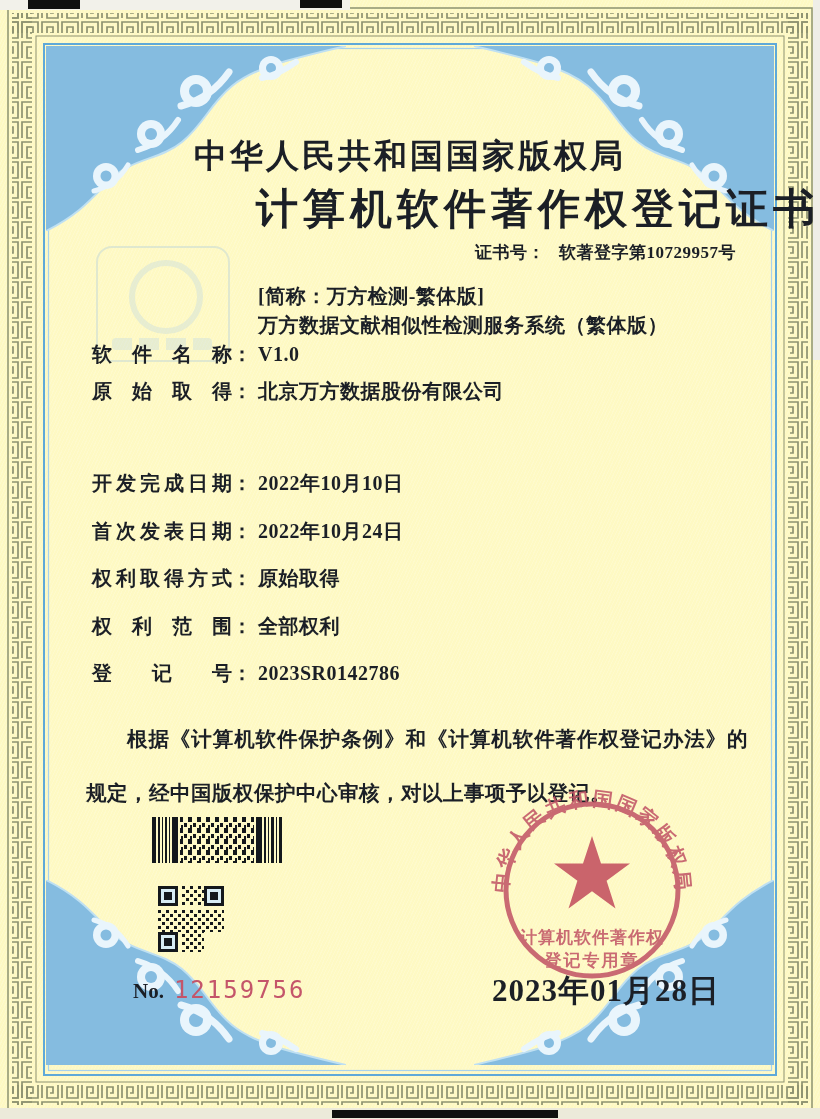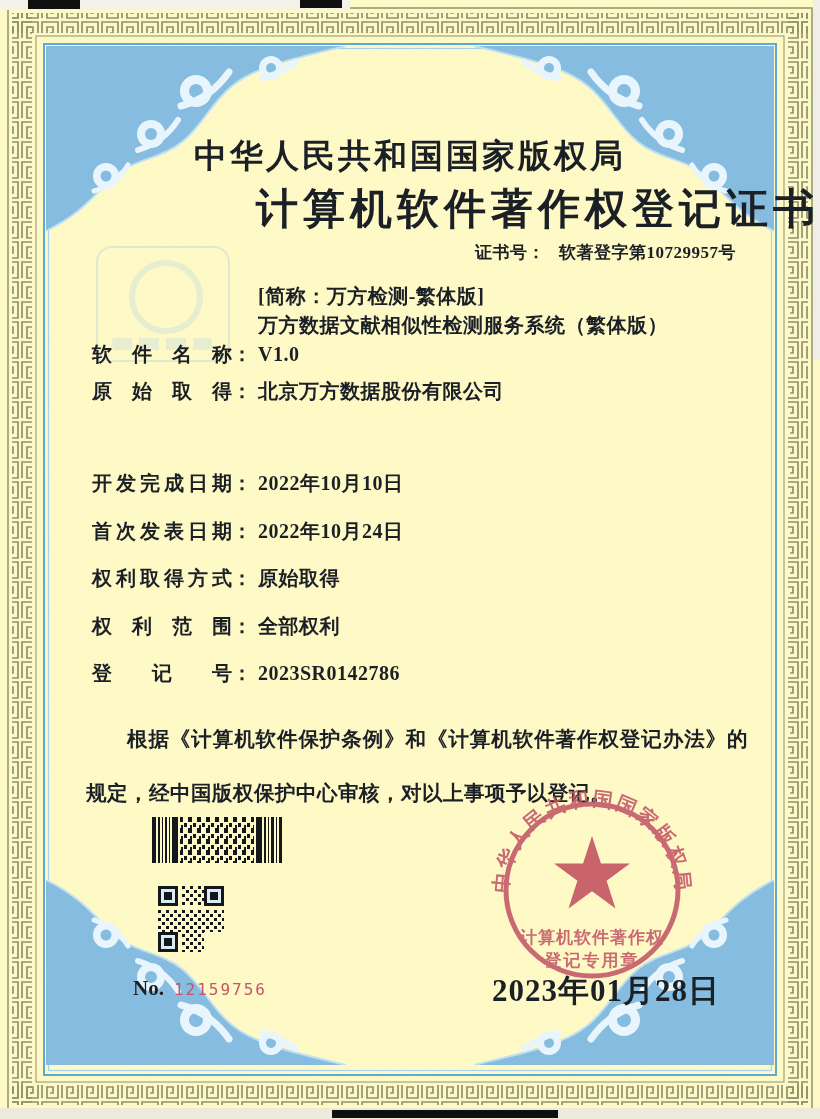--- a/index.html
+++ b/index.html
@@ -48,21 +48,21 @@
     font-size:20.5px;font-weight:700;line-height:54px;
     text-indent:2em;text-align:justify;letter-spacing:.5px;
   }
   .barcode{position:absolute;left:152px;top:817px;}
   .qrcode{position:absolute;left:158px;top:886px;}
   .serial{
     position:absolute;left:133px;top:976px;font-size:21px;font-weight:700;
   }
   .serial .num{
     font-family:"DejaVu Sans Mono","Liberation Mono",monospace;
-    color:#c4556a;letter-spacing:2px;font-weight:400;margin-left:10px;font-size:16px;
+    color:#c4556a;letter-spacing:2px;font-weight:400;margin-left:10px;font-size:24px;
   }
   .issue-date{
     position:absolute;left:492px;top:970px;font-size:31px;font-weight:700;
     letter-spacing:1px;z-index:2;
   }
   .seal{position:absolute;left:470px;top:780px;width:244px;height:230px;opacity:.88;z-index:3;}
   .watermark{
     position:absolute;left:96px;top:246px;width:130px;height:112px;
     border:2px solid rgba(185,210,218,.55);border-radius:16px;opacity:.8;
   }

